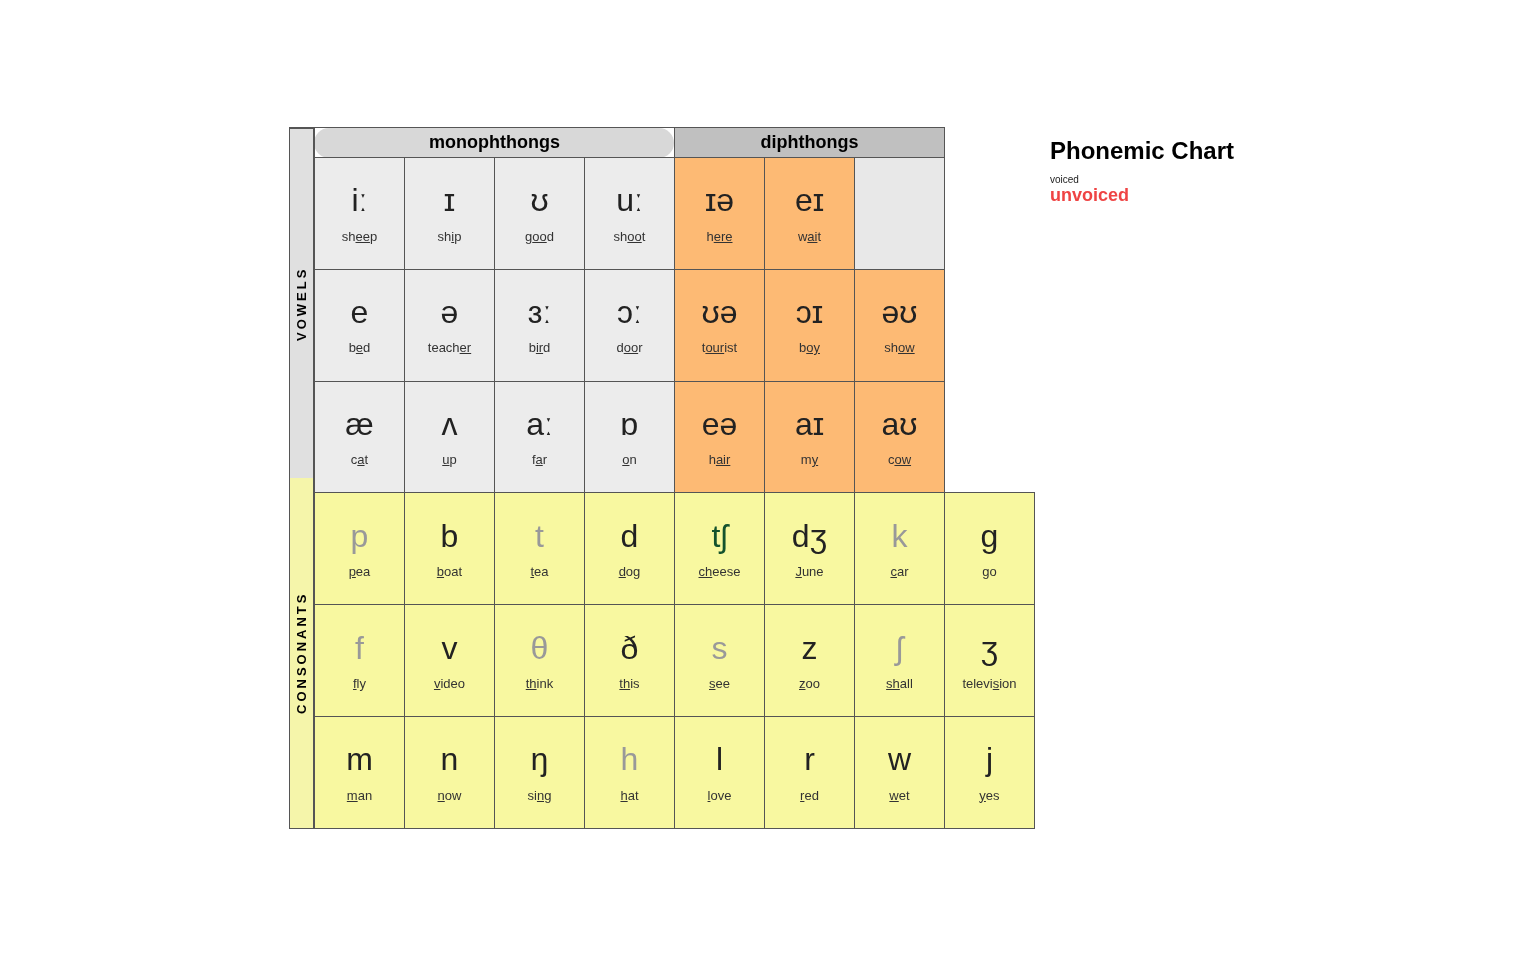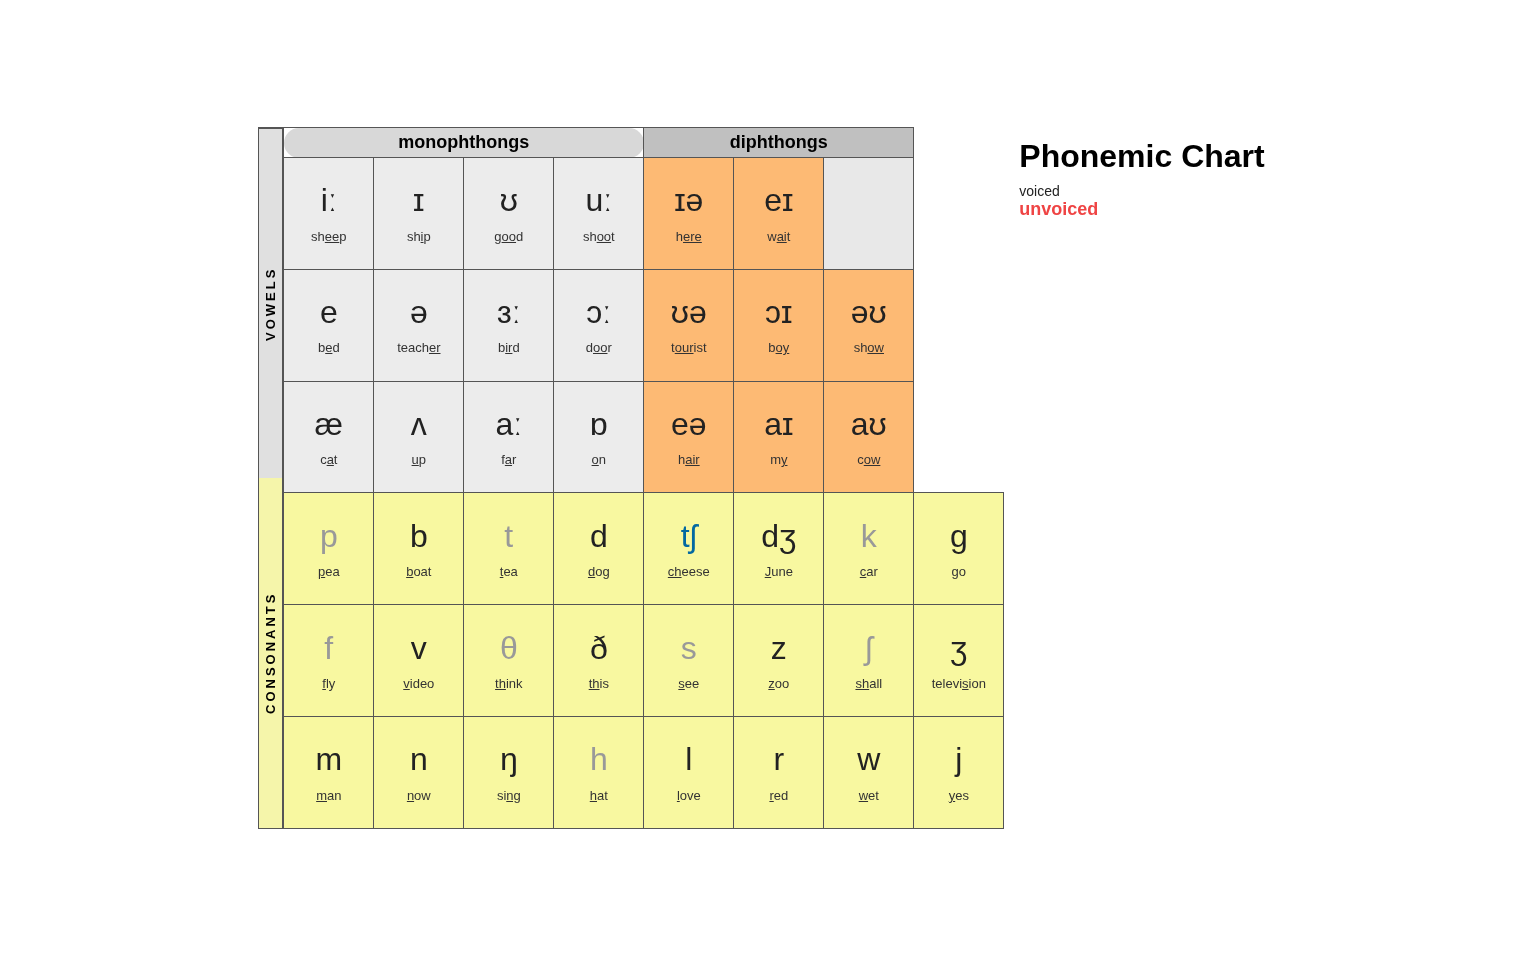--- a/index.html
+++ b/index.html
@@ -61,27 +61,27 @@
       text-decoration: underline;
     }
     .side-info {
       padding: 10px 15px;
       display: flex;
       flex-direction: column;
       align-items: flex-start;
       justify-content: flex-start;
     }
     .phonemic-title {
-      font-size: 32px;
+      font-size: 24px;
       font-weight: bold;
       line-height: 1.2;
       margin-bottom: 8px;
     }
     .legend-voiced {
-      font-size: 14px;
+      font-size: 10px;
       color: #222;
       font-weight: normal;
     }
     .legend-unvoiced {
       font-size: 18px;
       color: #ef4444;
       font-weight: bold;
     }
     .cell-content {
       display: flex;
@@ -277,21 +277,21 @@
             </div>
           </td>
           <td class="consonant-cell">
             <div class="cell-content">
               <span class="phone-symbol">d</span>
               <span class="phone-example"><span class="underline">d</span>og</span>
             </div>
           </td>
           <td class="consonant-cell">
             <div class="cell-content">
-              <span class="phone-symbol unvoiced" style="color:#0369a1;">tʃ</span>
+              <span class="phone-symbol unvoiced" style="color:#14532d;">tʃ</span>
               <span class="phone-example"><span class="underline">ch</span>eese</span>
             </div>
           </td>
           <td class="consonant-cell">
             <div class="cell-content">
               <span class="phone-symbol">dʒ</span>
               <span class="phone-example"><span class="underline">J</span>une</span>
             </div>
           </td>
           <td class="consonant-cell">

